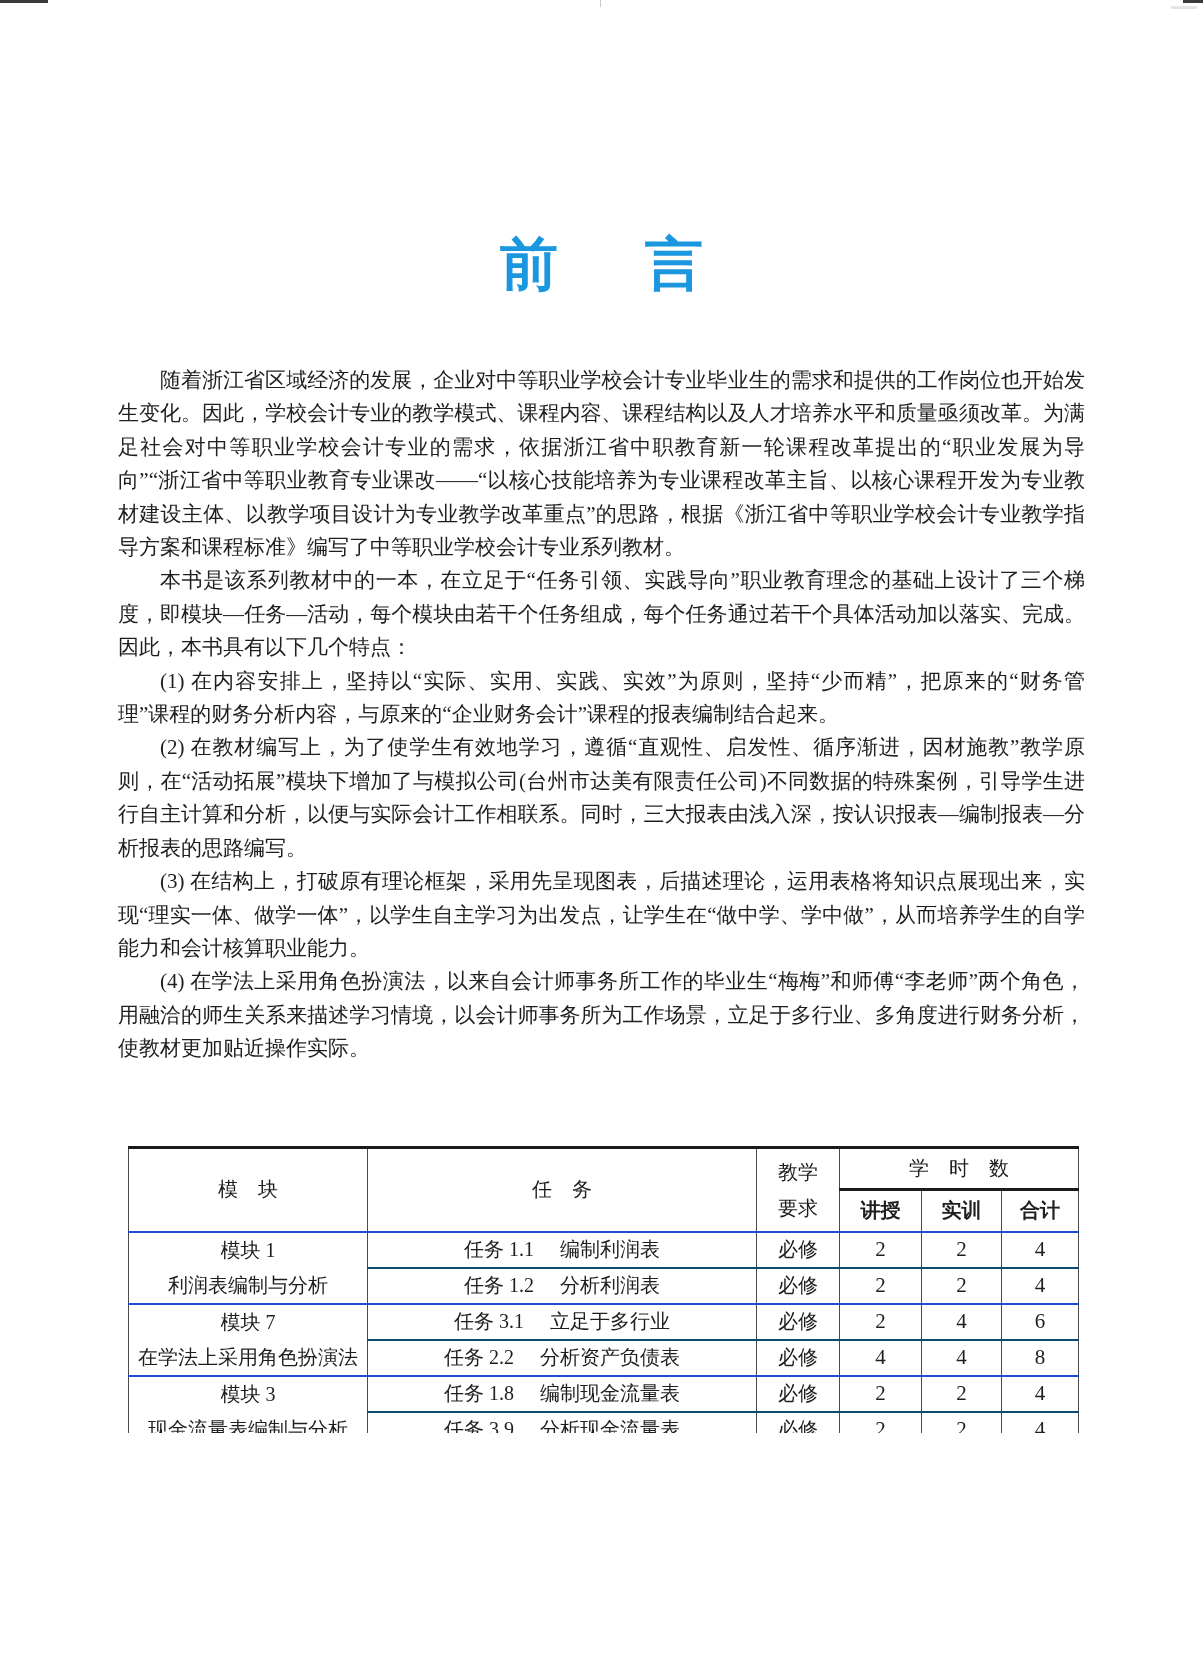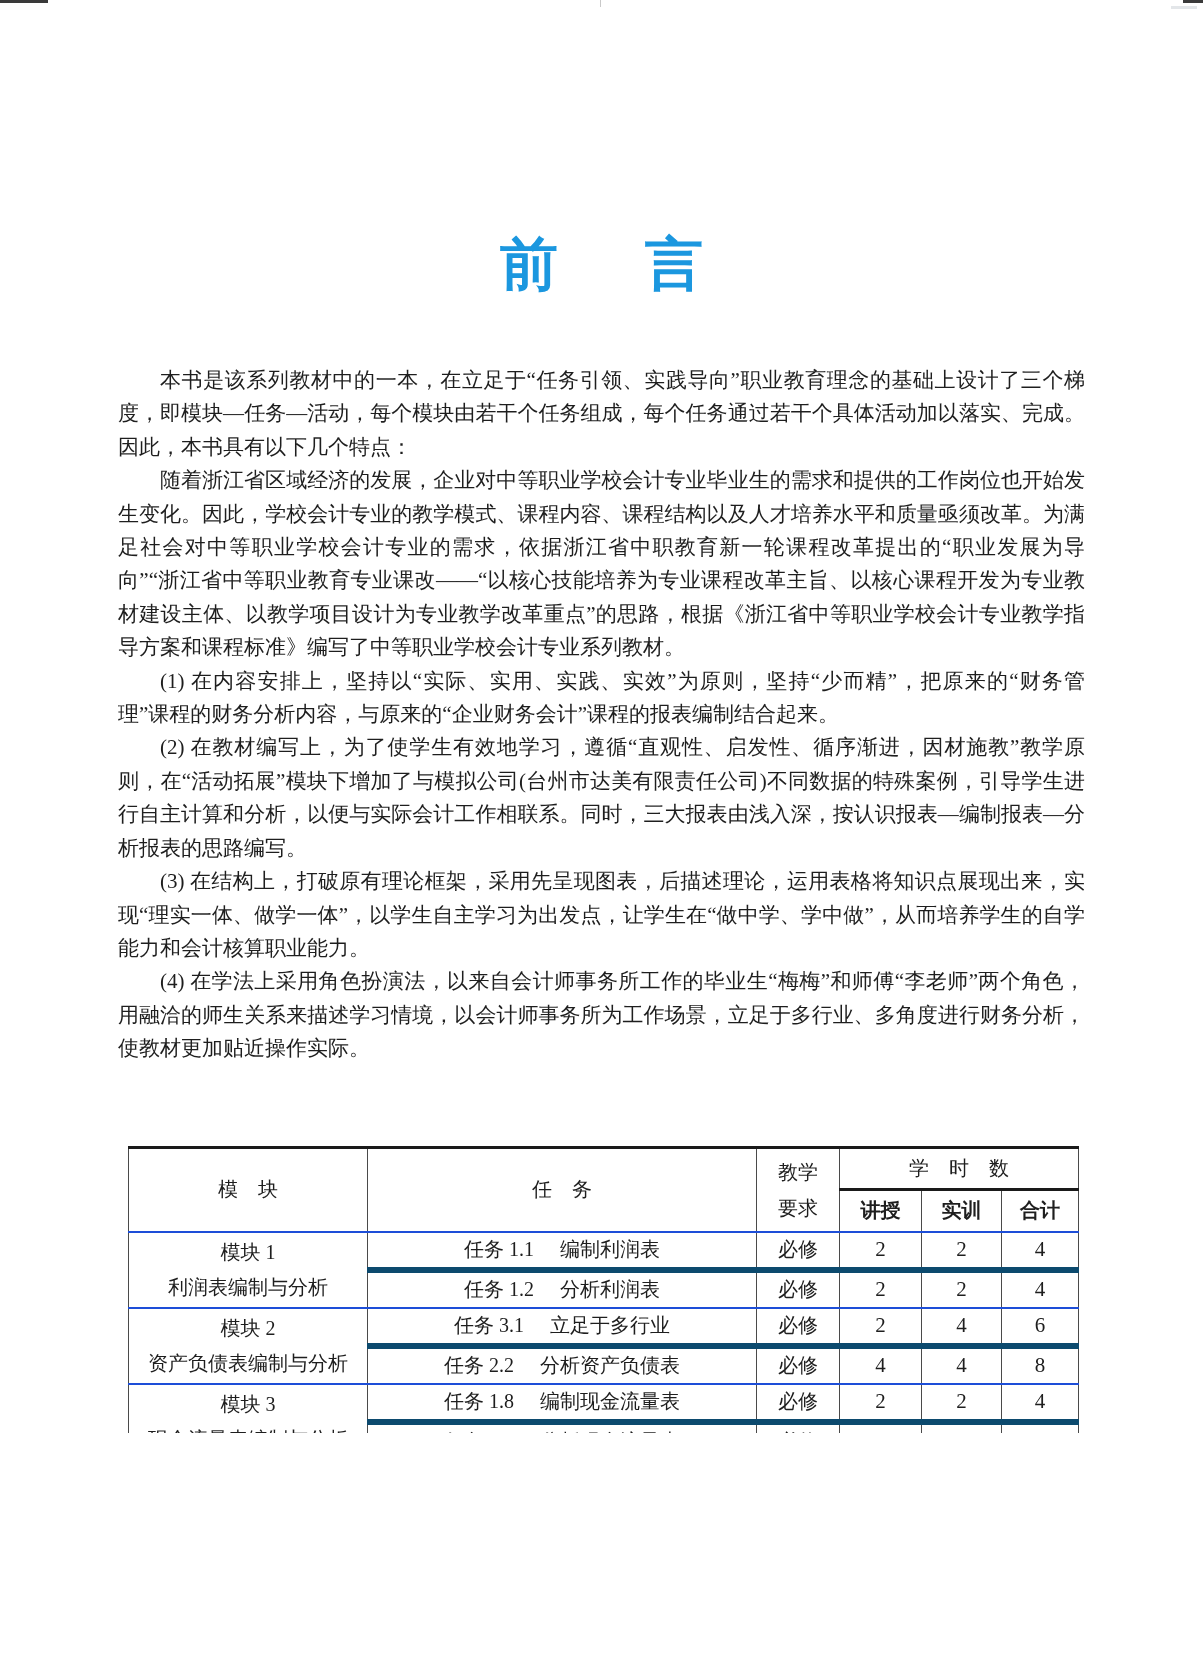--- a/index.html
+++ b/index.html
@@ -59,21 +59,21 @@
     font-weight:normal;
     vertical-align:middle;
   }
   .hours-table{border-top:3px solid #1a1a1a;}
   .hours-table thead tr.h1 th{height:39px;}
   .hours-table thead tr.h2 th{height:40px;font-weight:bold;}
   .hours-table thead th{border-top:3px solid #1a1a1a;}
   .hours-table tbody td{height:34px;font-size:20px;}
   .hours-table tbody td.num{font-size:21px;}
   .hours-table tbody tr.module-first td{border-top:2px solid #1d4ed8;}
-  .hours-table tbody tr.module-second td{border-top:6px solid #0c4a6e;}
+  .hours-table tbody tr.module-second td{border-top:2px solid #0c4a6e;}
   .req-line{line-height:36px;}
   .module-cell div{line-height:35px;}
   .task-cell{text-align:left;padding-left:42px;}
   .task-gap{display:inline-block;width:26px;}
   .col-module{width:239px;}
   .col-task{width:389px;}
   .col-req{width:83px;}
   .col-lec{width:82px;}
   .col-pra{width:80px;}
   .col-tot{width:77px;}
@@ -84,22 +84,22 @@
 <div class="page">
 
   <div class="mark mark-left"></div>
   <div class="mark mark-center"></div>
   <div class="mark mark-right"></div>
   <div class="mark-right-smudge mark" style="background:#e3e6e9;"></div>
 
   <h1 class="title" style="color: rgb(27, 151, 223);">前言</h1>
 
   <div class="content">
+    <p>随着浙江省区域经济的发展，企业对中等职业学校会计专业毕业生的需求和提供的工作岗位也开始发生变化。因此，学校会计专业的教学模式、课程内容、课程结构以及人才培养水平和质量亟须改革。为满足社会对中等职业学校会计专业的需求，依据浙江省中职教育新一轮课程改革提出的“职业发展为导向”“浙江省中等职业教育专业课改——“以核心技能培养为专业课程改革主旨、以核心课程开发为专业教材建设主体、以教学项目设计为专业教学改革重点”的思路，根据《浙江省中等职业学校会计专业教学指导方案和课程标准》编写了中等职业学校会计专业系列教材。</p>
     <p>本书是该系列教材中的一本，在立足于“任务引领、实践导向”职业教育理念的基础上设计了三个梯度，即模块—任务—活动，每个模块由若干个任务组成，每个任务通过若干个具体活动加以落实、完成。因此，本书具有以下几个特点：</p>
-    <p>随着浙江省区域经济的发展，企业对中等职业学校会计专业毕业生的需求和提供的工作岗位也开始发生变化。因此，学校会计专业的教学模式、课程内容、课程结构以及人才培养水平和质量亟须改革。为满足社会对中等职业学校会计专业的需求，依据浙江省中职教育新一轮课程改革提出的“职业发展为导向”“浙江省中等职业教育专业课改——“以核心技能培养为专业课程改革主旨、以核心课程开发为专业教材建设主体、以教学项目设计为专业教学改革重点”的思路，根据《浙江省中等职业学校会计专业教学指导方案和课程标准》编写了中等职业学校会计专业系列教材。</p>
     <p>(1) 在内容安排上，坚持以“实际、实用、实践、实效”为原则，坚持“少而精”，把原来的“财务管理”课程的财务分析内容，与原来的“企业财务会计”课程的报表编制结合起来。</p>
     <p>(2) 在教材编写上，为了使学生有效地学习，遵循“直观性、启发性、循序渐进，因材施教”教学原则，在“活动拓展”模块下增加了与模拟公司(台州市达美有限责任公司)不同数据的特殊案例，引导学生进行自主计算和分析，以便与实际会计工作相联系。同时，三大报表由浅入深，按认识报表—编制报表—分析报表的思路编写。</p>
     <p>(3) 在结构上，打破原有理论框架，采用先呈现图表，后描述理论，运用表格将知识点展现出来，实现“理实一体、做学一体”，以学生自主学习为出发点，让学生在“做中学、学中做”，从而培养学生的自学能力和会计核算职业能力。</p>
     <p>(4) 在学法上采用角色扮演法，以来自会计师事务所工作的毕业生“梅梅”和师傅“李老师”两个角色，用融洽的师生关系来描述学习情境，以会计师事务所为工作场景，立足于多行业、多角度进行财务分析，使教材更加贴近操作实际。</p>
   </div>
 
   <table class="hours-table">
     <colgroup>
       <col class="col-module">
         <col class="col-task">
@@ -138,22 +138,22 @@
       </tr>
       <tr class="module-second">
         <td class="task-cell"><span>任务 1.2</span><span class="task-gap"></span><span>分析利润表</span></td>
         <td>必修</td>
         <td class="num">2</td>
         <td class="num">2</td>
         <td class="num">4</td>
       </tr>
       <tr class="module-first">
         <td rowspan="2" class="module-cell">
-          <div>模块 2</div>
-          <div>资产负债表编制与分析</div>
+          <div>模块 7</div>
+          <div>在学法上采用角色扮演法</div>
         </td>
         <td class="task-cell"><span>任务 3.1</span><span class="task-gap"></span><span>立足于多行业</span></td>
         <td>必修</td>
         <td class="num">2</td>
         <td class="num">4</td>
         <td class="num">6</td>
       </tr>
       <tr class="module-second">
         <td class="task-cell"><span>任务 2.2</span><span class="task-gap"></span><span>分析资产负债表</span></td>
         <td>必修</td>

